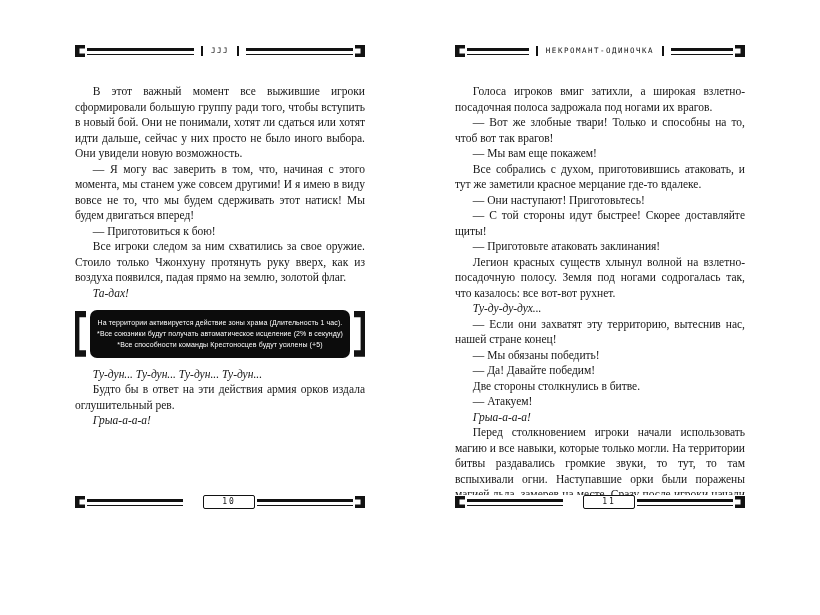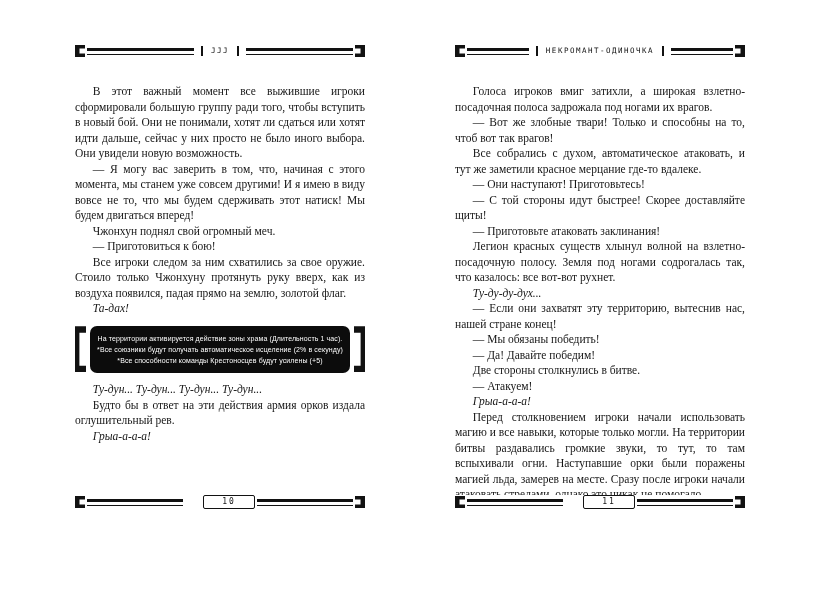--- a/index.html
+++ b/index.html
@@ -52,21 +52,20 @@
       <span class="tick"></span>
       <span class="line"></span>
       <span class="cap capR"></span>
     </div>
 
     <div class="page-body">
       <div>
 
           <p class="para">В этот важный момент все выжившие игроки сформировали большую группу ради того, чтобы вступить в новый бой. Они не понимали, хотят ли сдаться или хотят идти дальше, сейчас у них просто не было иного выбора. Они увидели новую возможность.</p>
           <p class="para">— Я могу вас заверить в том, что, начиная с этого момента, мы станем уже совсем другими! И я имею в виду вовсе не то, что мы будем сдерживать этот натиск! Мы будем двигаться вперед!</p>
-          <p class="para">Чжонхун поднял свой огромный меч.</p>
           <p class="para">— Приготовиться к бою!</p>
           <p class="para">Все игроки следом за ним схватились за свое оружие. Стоило только Чжонхуну протянуть руку вверх, как из воздуха появился, падая прямо на землю, золотой флаг.</p>
           <p class="para italic">Та-дах!</p>
         </div>
 
       <div class="callout">
         <span class="br brL"></span>
         <div class="callout-box">
 
         <div class="callout-line">На территории активируется действие зоны храма (Длительность 1 час).</div>
@@ -103,21 +102,22 @@
       <span class="lbl">НЕКРОМАНТ-ОДИНОЧКА</span>
       <span class="tick"></span>
       <span class="line"></span>
       <span class="cap capR"></span>
     </div>
 
     <div class="page-body">
 
     <p class="para">Голоса игроков вмиг затихли, а широкая взлетно-посадочная полоса задрожала под ногами их врагов.</p>
         <p class="para">— Вот же злобные твари! Только и способны на то, чтоб вот так врагов!</p>
-        <p class="para">Все собрались с духом, автоматическое атаковать, и тут же заметили красное мерцание где-то вдалеке.</p>
+        <p class="para">— Мы вам еще покажем!</p>
+        <p class="para">Все собрались с духом, приготовившись атаковать, и тут же заметили красное мерцание где-то вдалеке.</p>
         <p class="para">— Они наступают! Приготовьтесь!</p>
         <p class="para">— С той стороны идут быстрее! Скорее доставляйте щиты!</p>
         <p class="para">— Приготовьте атаковать заклинания!</p>
         <p class="para">Легион красных существ хлынул волной на взлетно-посадочную полосу. Земля под ногами содрогалась так, что казалось: все вот-вот рухнет.</p>
         <p class="para italic">Ту-ду-ду-дух...</p>
         <p class="para">— Если они захватят эту территорию, вытеснив нас, нашей стране конец!</p>
         <p class="para">— Мы обязаны победить!</p>
         <p class="para">— Да! Давайте победим!</p>
         <p class="para">Две стороны столкнулись в битве.</p>
         <p class="para">— Атакуем!</p>

